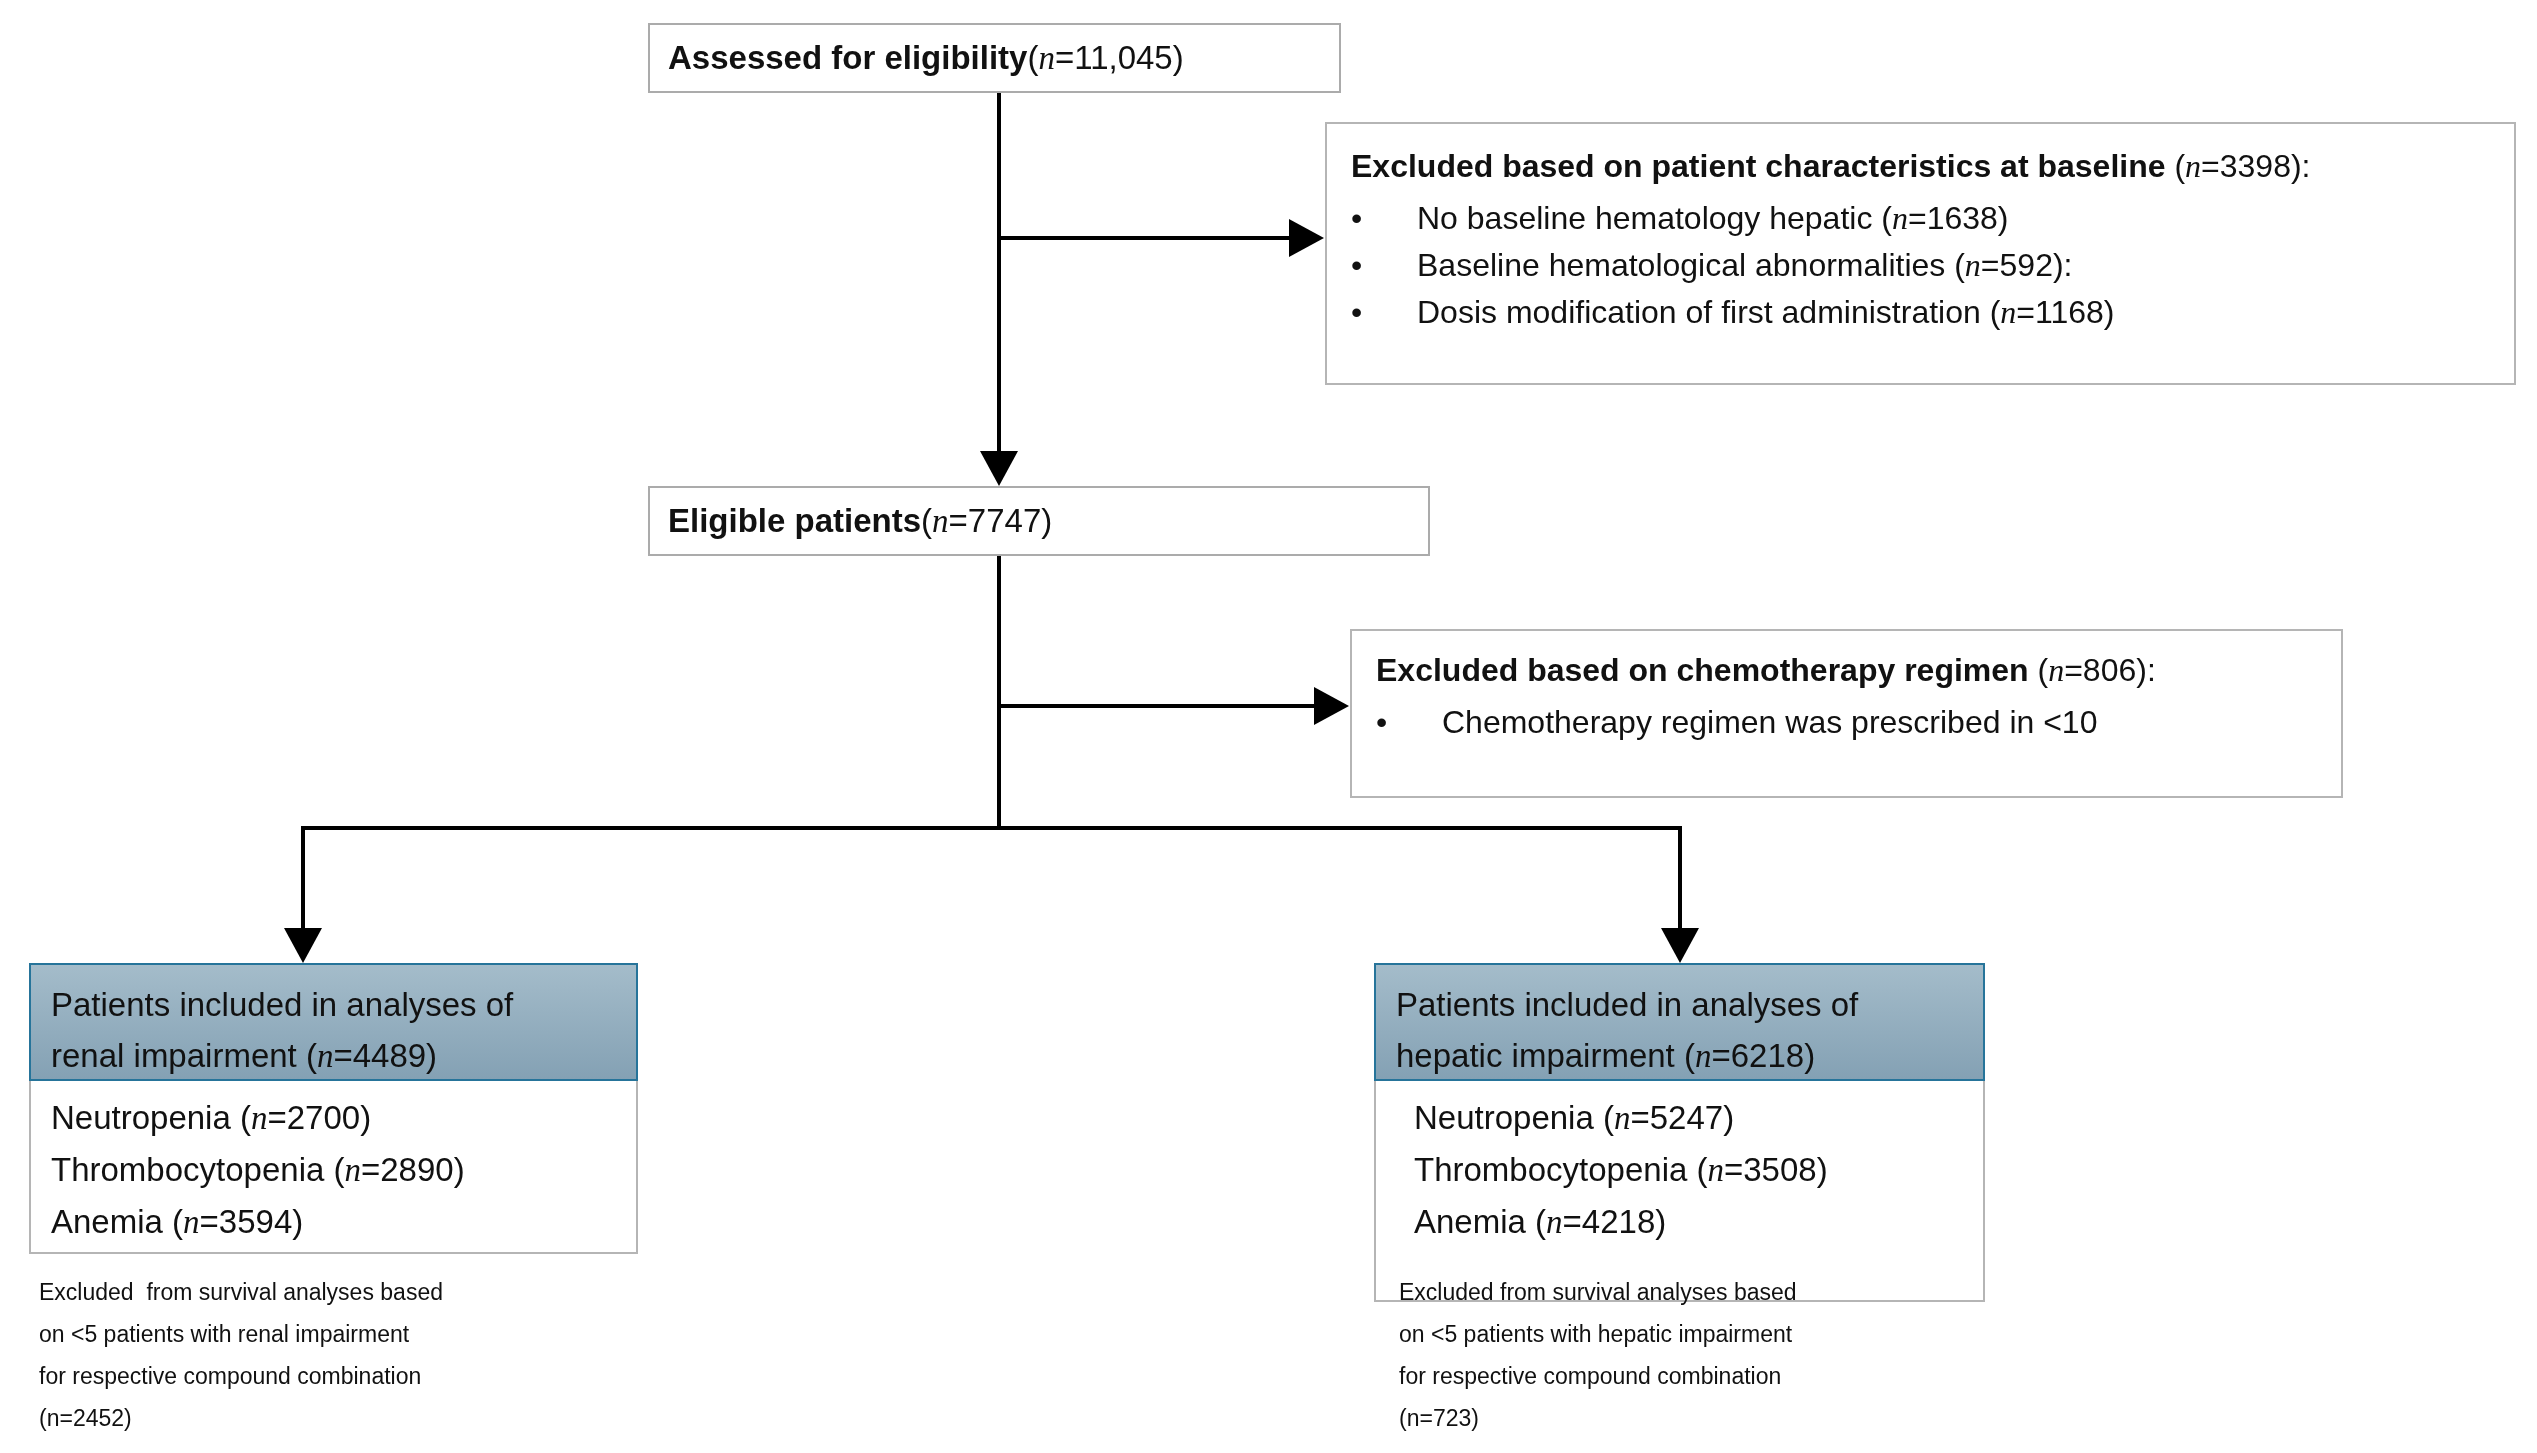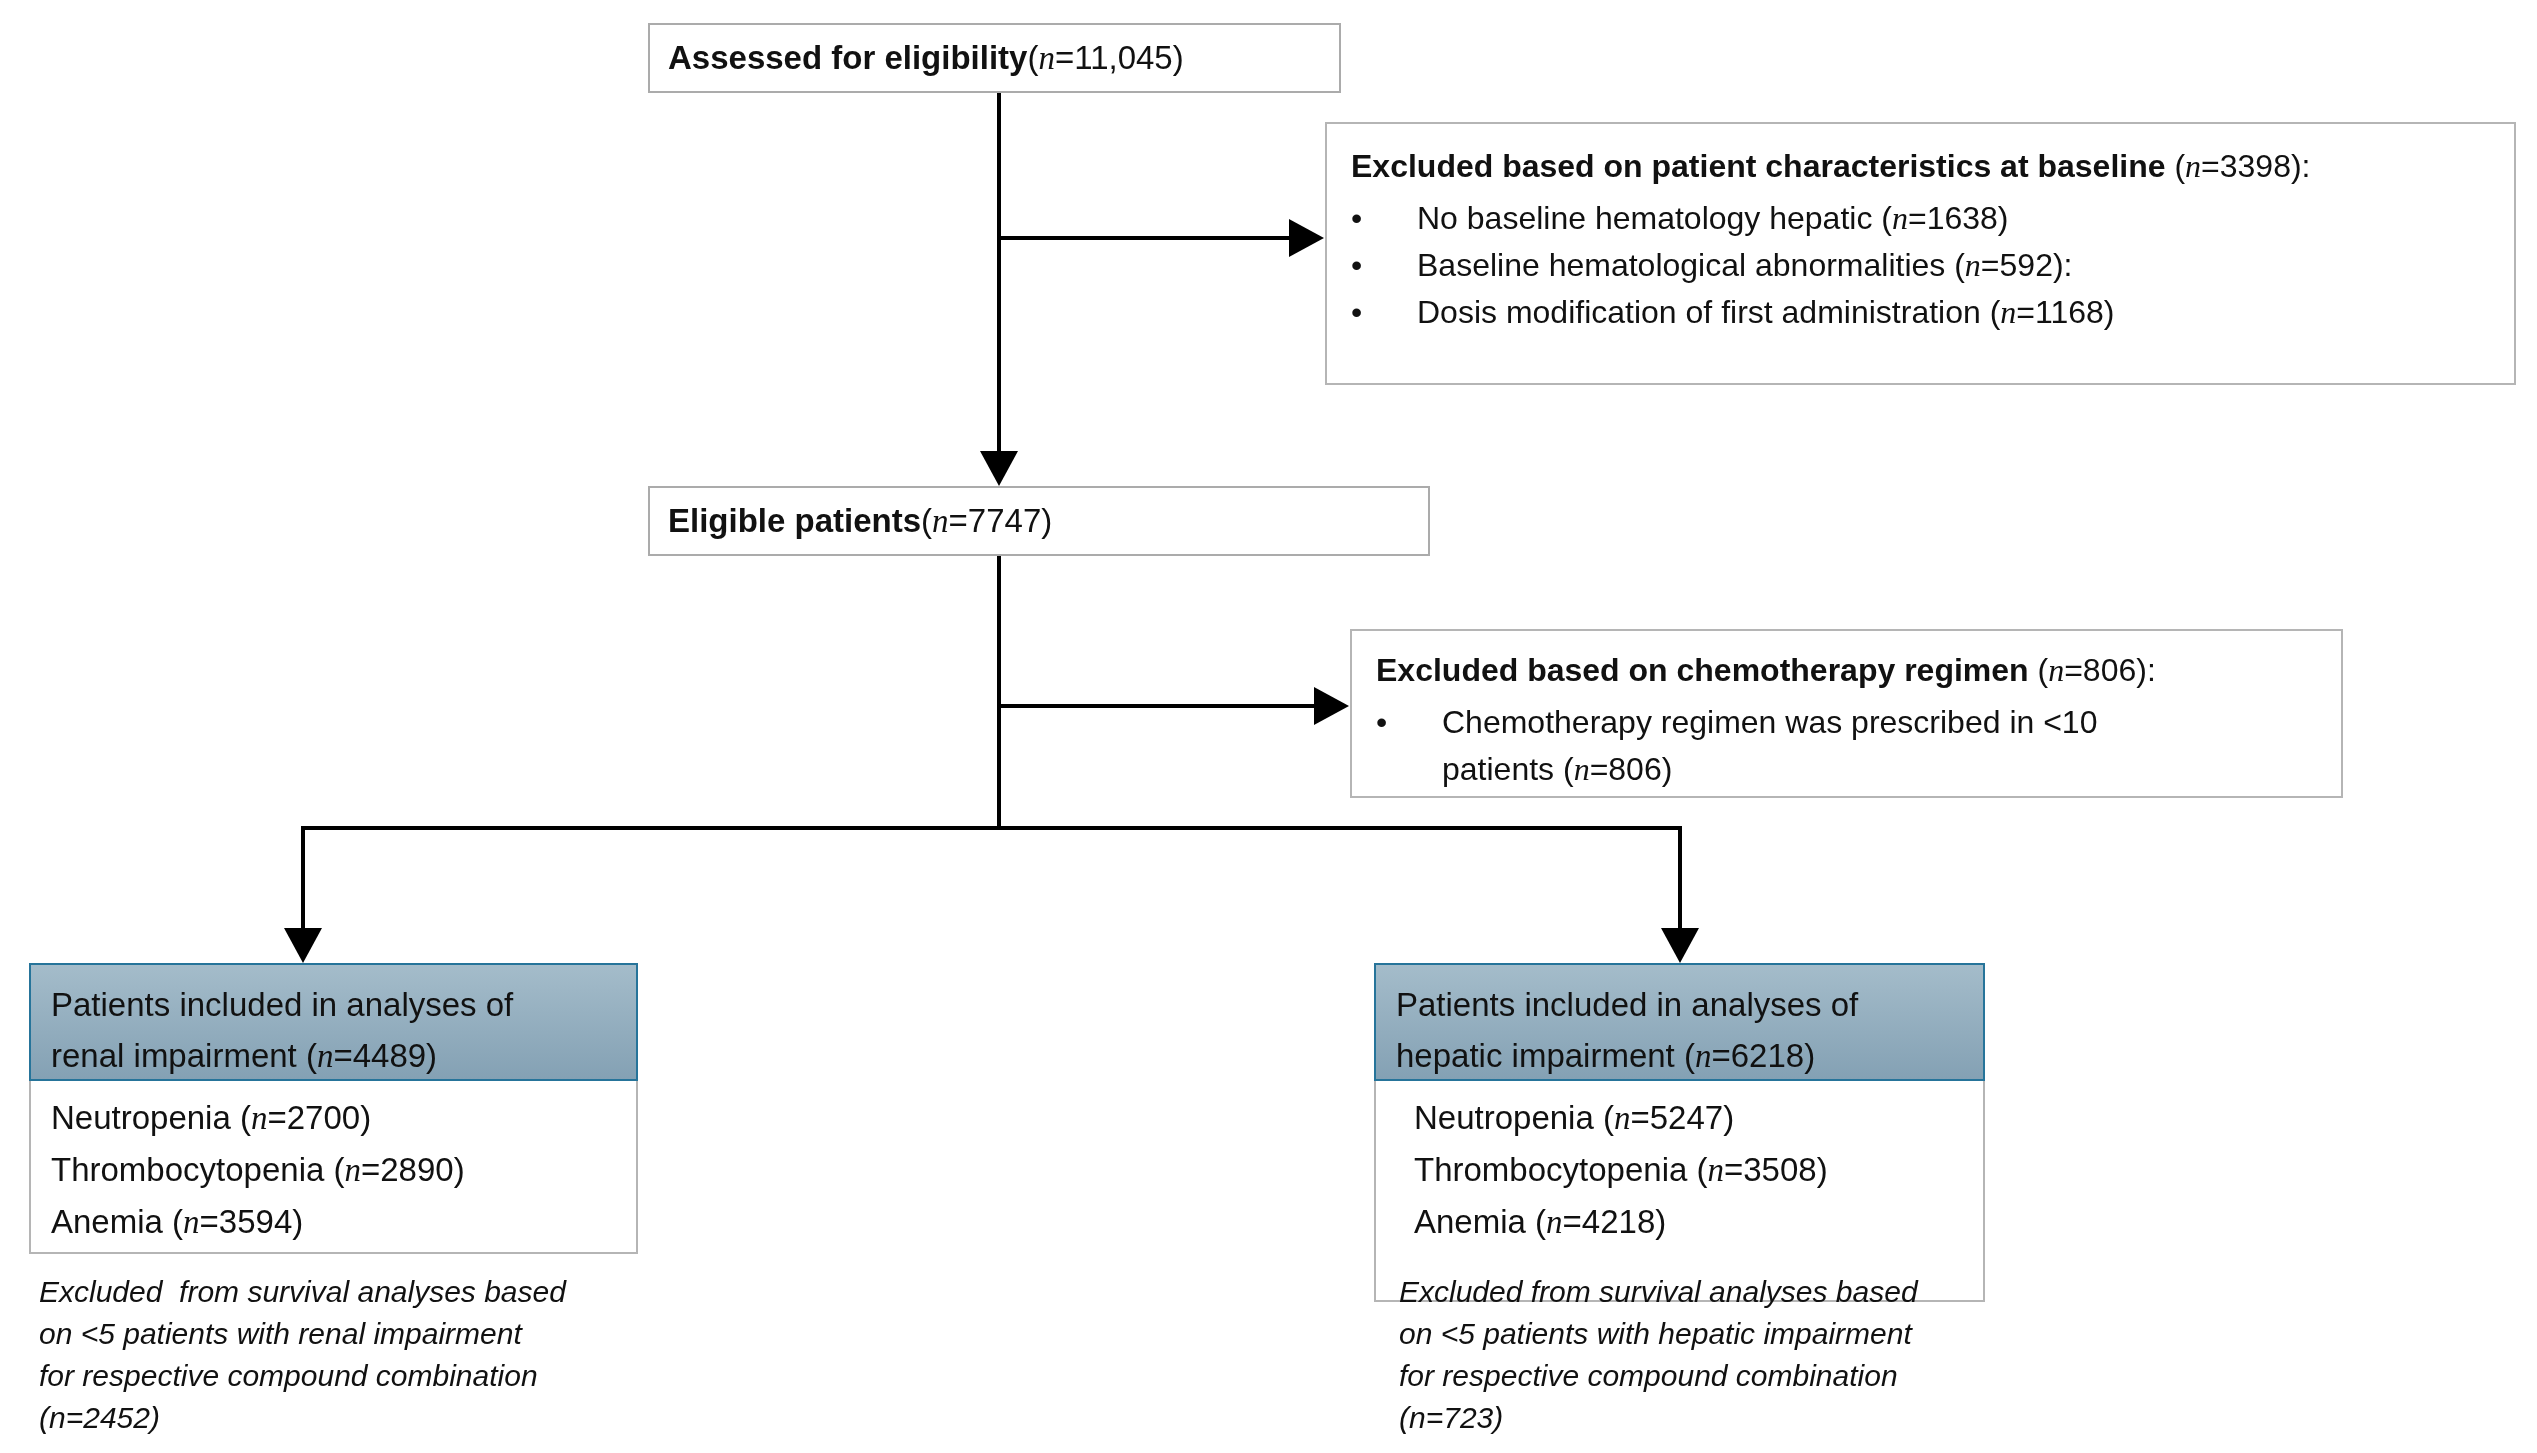--- a/index.html
+++ b/index.html
@@ -26,21 +26,21 @@
   .teal {
     box-sizing:border-box; border:2.8px solid #26749a;
     background:linear-gradient(#a4bcca, #84a1b4);
     padding:14px 18.4px 0 20px; font-size:33px; line-height:51px;
   }
   .plain {
     box-sizing:border-box; border:2.1px solid #b5b5b5; border-top:none;
     background:#ffffff; padding:11.3px 18.4px 0 20px; font-size:33px; line-height:52px;
   }
   .footnote {
-    position:absolute; font-size:30px; line-height:42px; font-style:italic;
+    position:absolute; font-size:23px; line-height:42px; 
   }
   .footnote div { white-space:pre-wrap; }
   
   .vline, .hline { position:absolute; background:#000; }
   .arr-down {
     position:absolute; width:0; height:0;
     border-left:19px solid transparent; border-right:19px solid transparent;
     border-top:35px solid #000;
   }
   .arr-right {
@@ -104,24 +104,20 @@
   </div>
 
   <div class="wbox excl" style="left:1350px; top:629px; width:993px; height:169px; padding-top:17px;">
     <div class="title">
       <span class="b">Excluded based on chemotherapy regimen</span><span> (</span><span class="nvar">n</span><span>=806):</span>
     </div>
     <div class="bullet-row">
       <span class="bullet-glyph">•</span>
       <span class="bullet-text">Chemotherapy regimen was prescribed in &lt;10</span>
     </div>
-    <div class="bullet-row">
-      <span class="bullet-glyph"></span>
-      <span class="bullet-text"><span>patients (</span><span class="nvar">n</span><span>=806)</span></span>
-    </div>
   </div>
 
   <div class="stack" style="left:29px; top:963px; width:609px;">
     <div class="teal" style="height:118px;">
       <div>Patients included in analyses of</div>
       <div><span>renal impairment (</span><span class="nvar">n</span><span>=4489)</span></div>
     </div>
     <div class="plain" style="height:173px;">
       <div><span>Neutropenia (</span><span class="nvar">n</span><span>=2700)</span></div>
       <div><span>Thrombocytopenia (</span><span class="nvar">n</span><span>=2890)</span></div>

